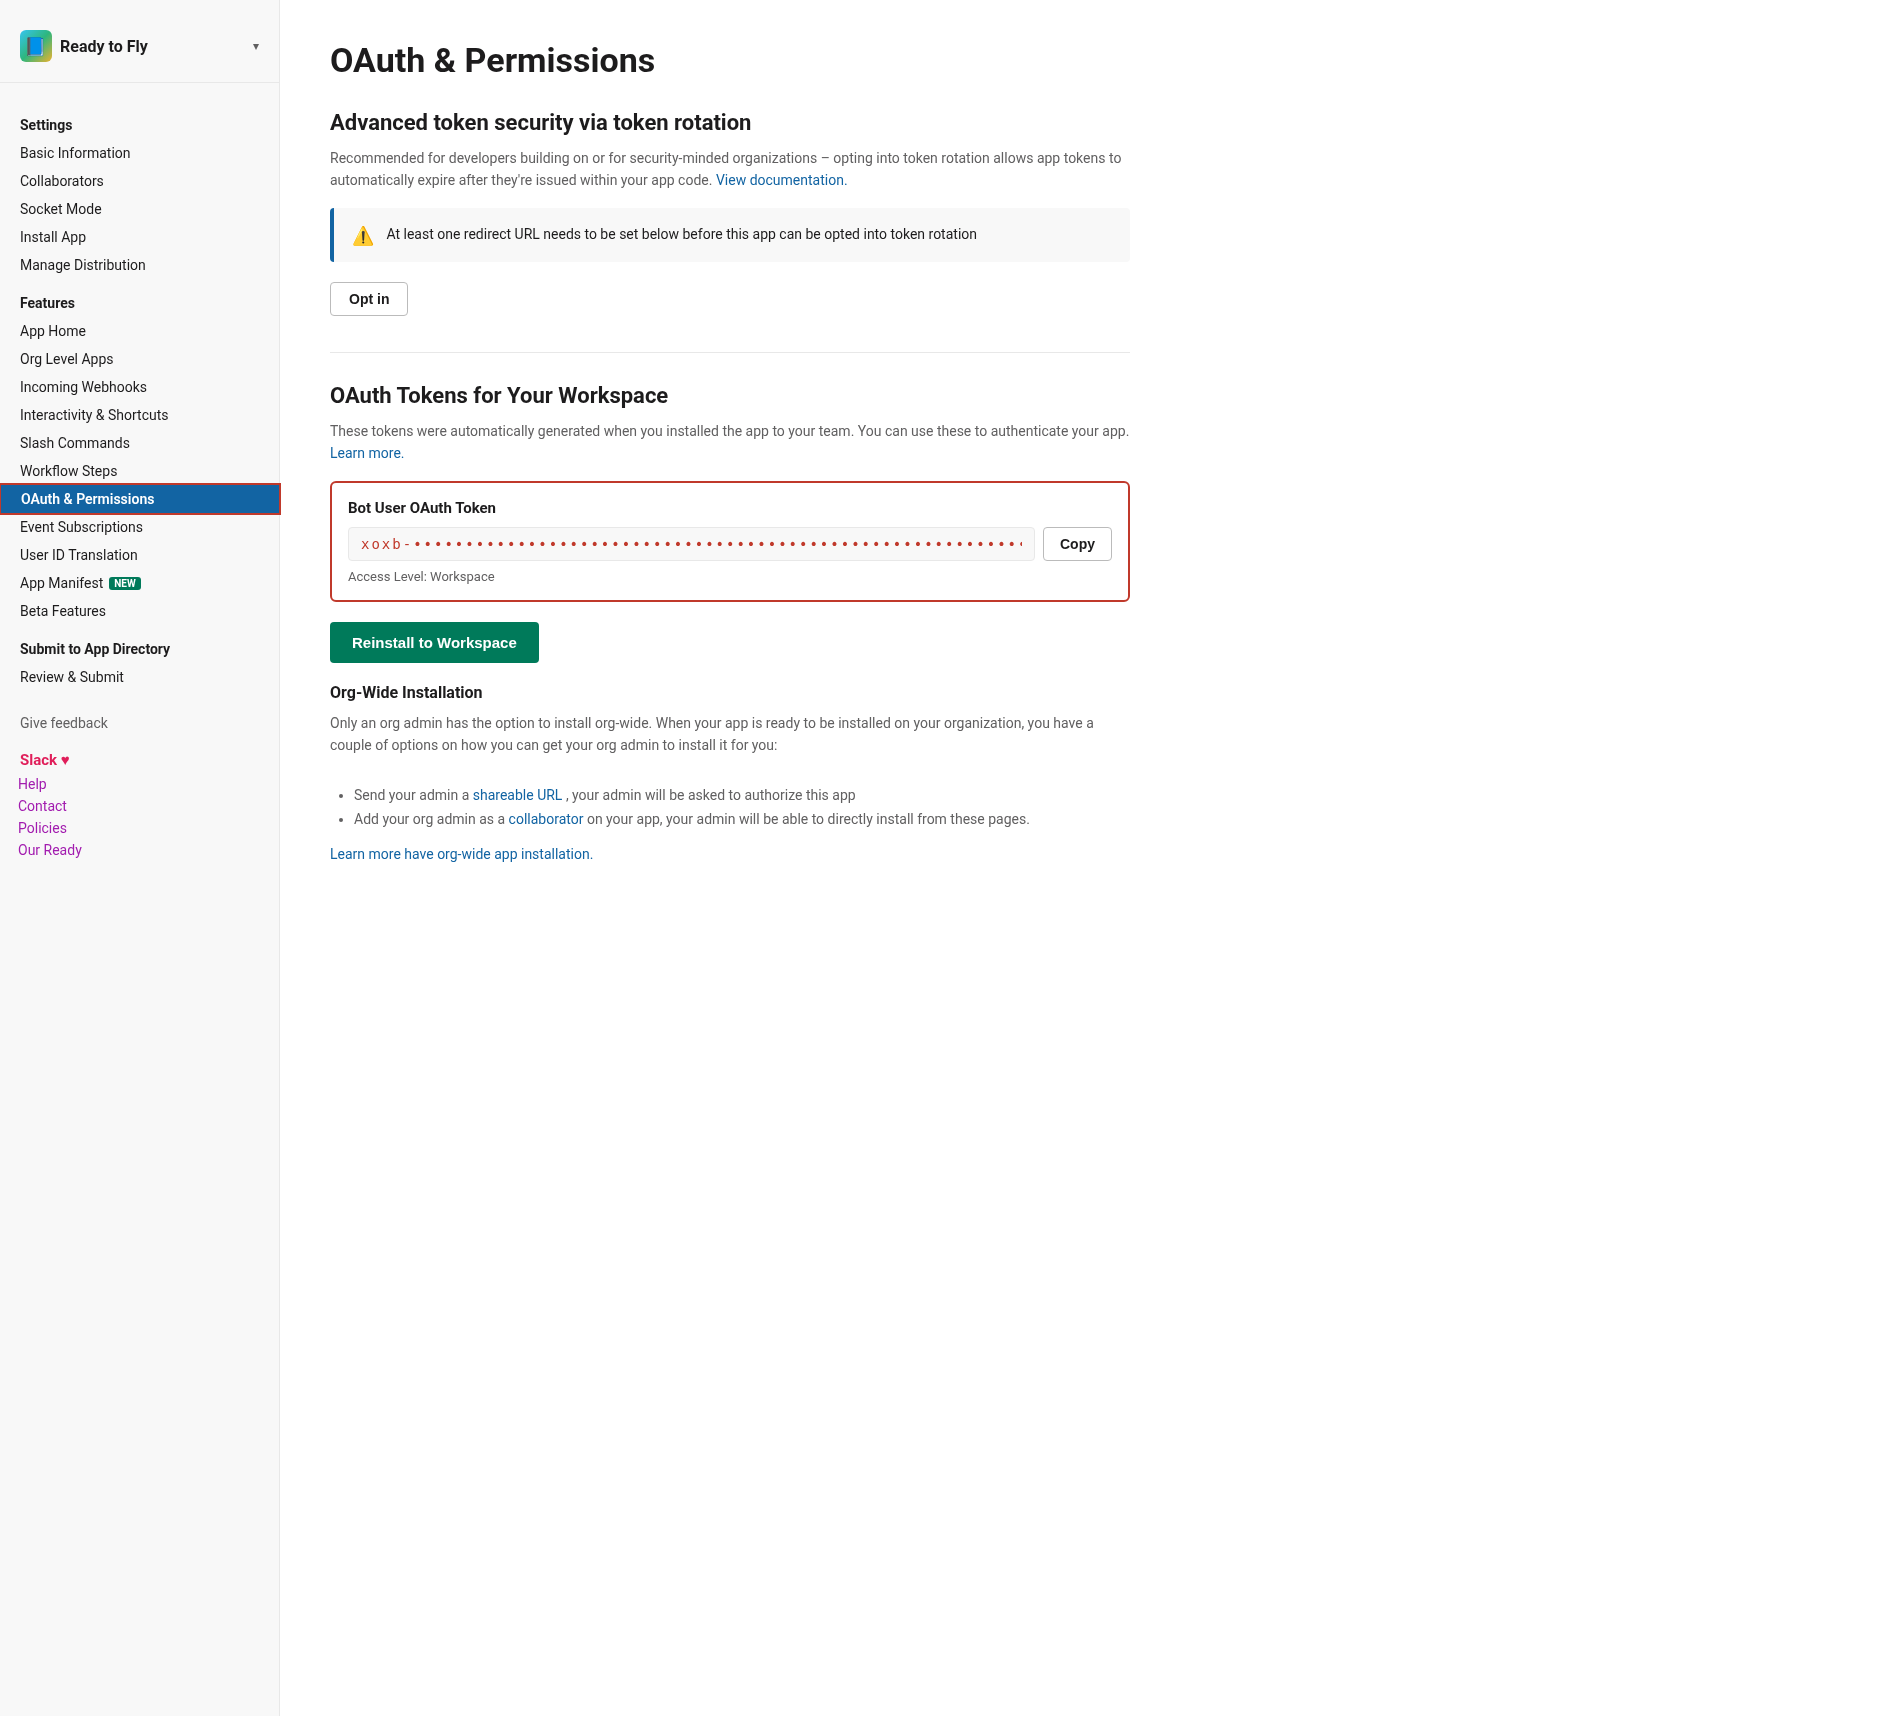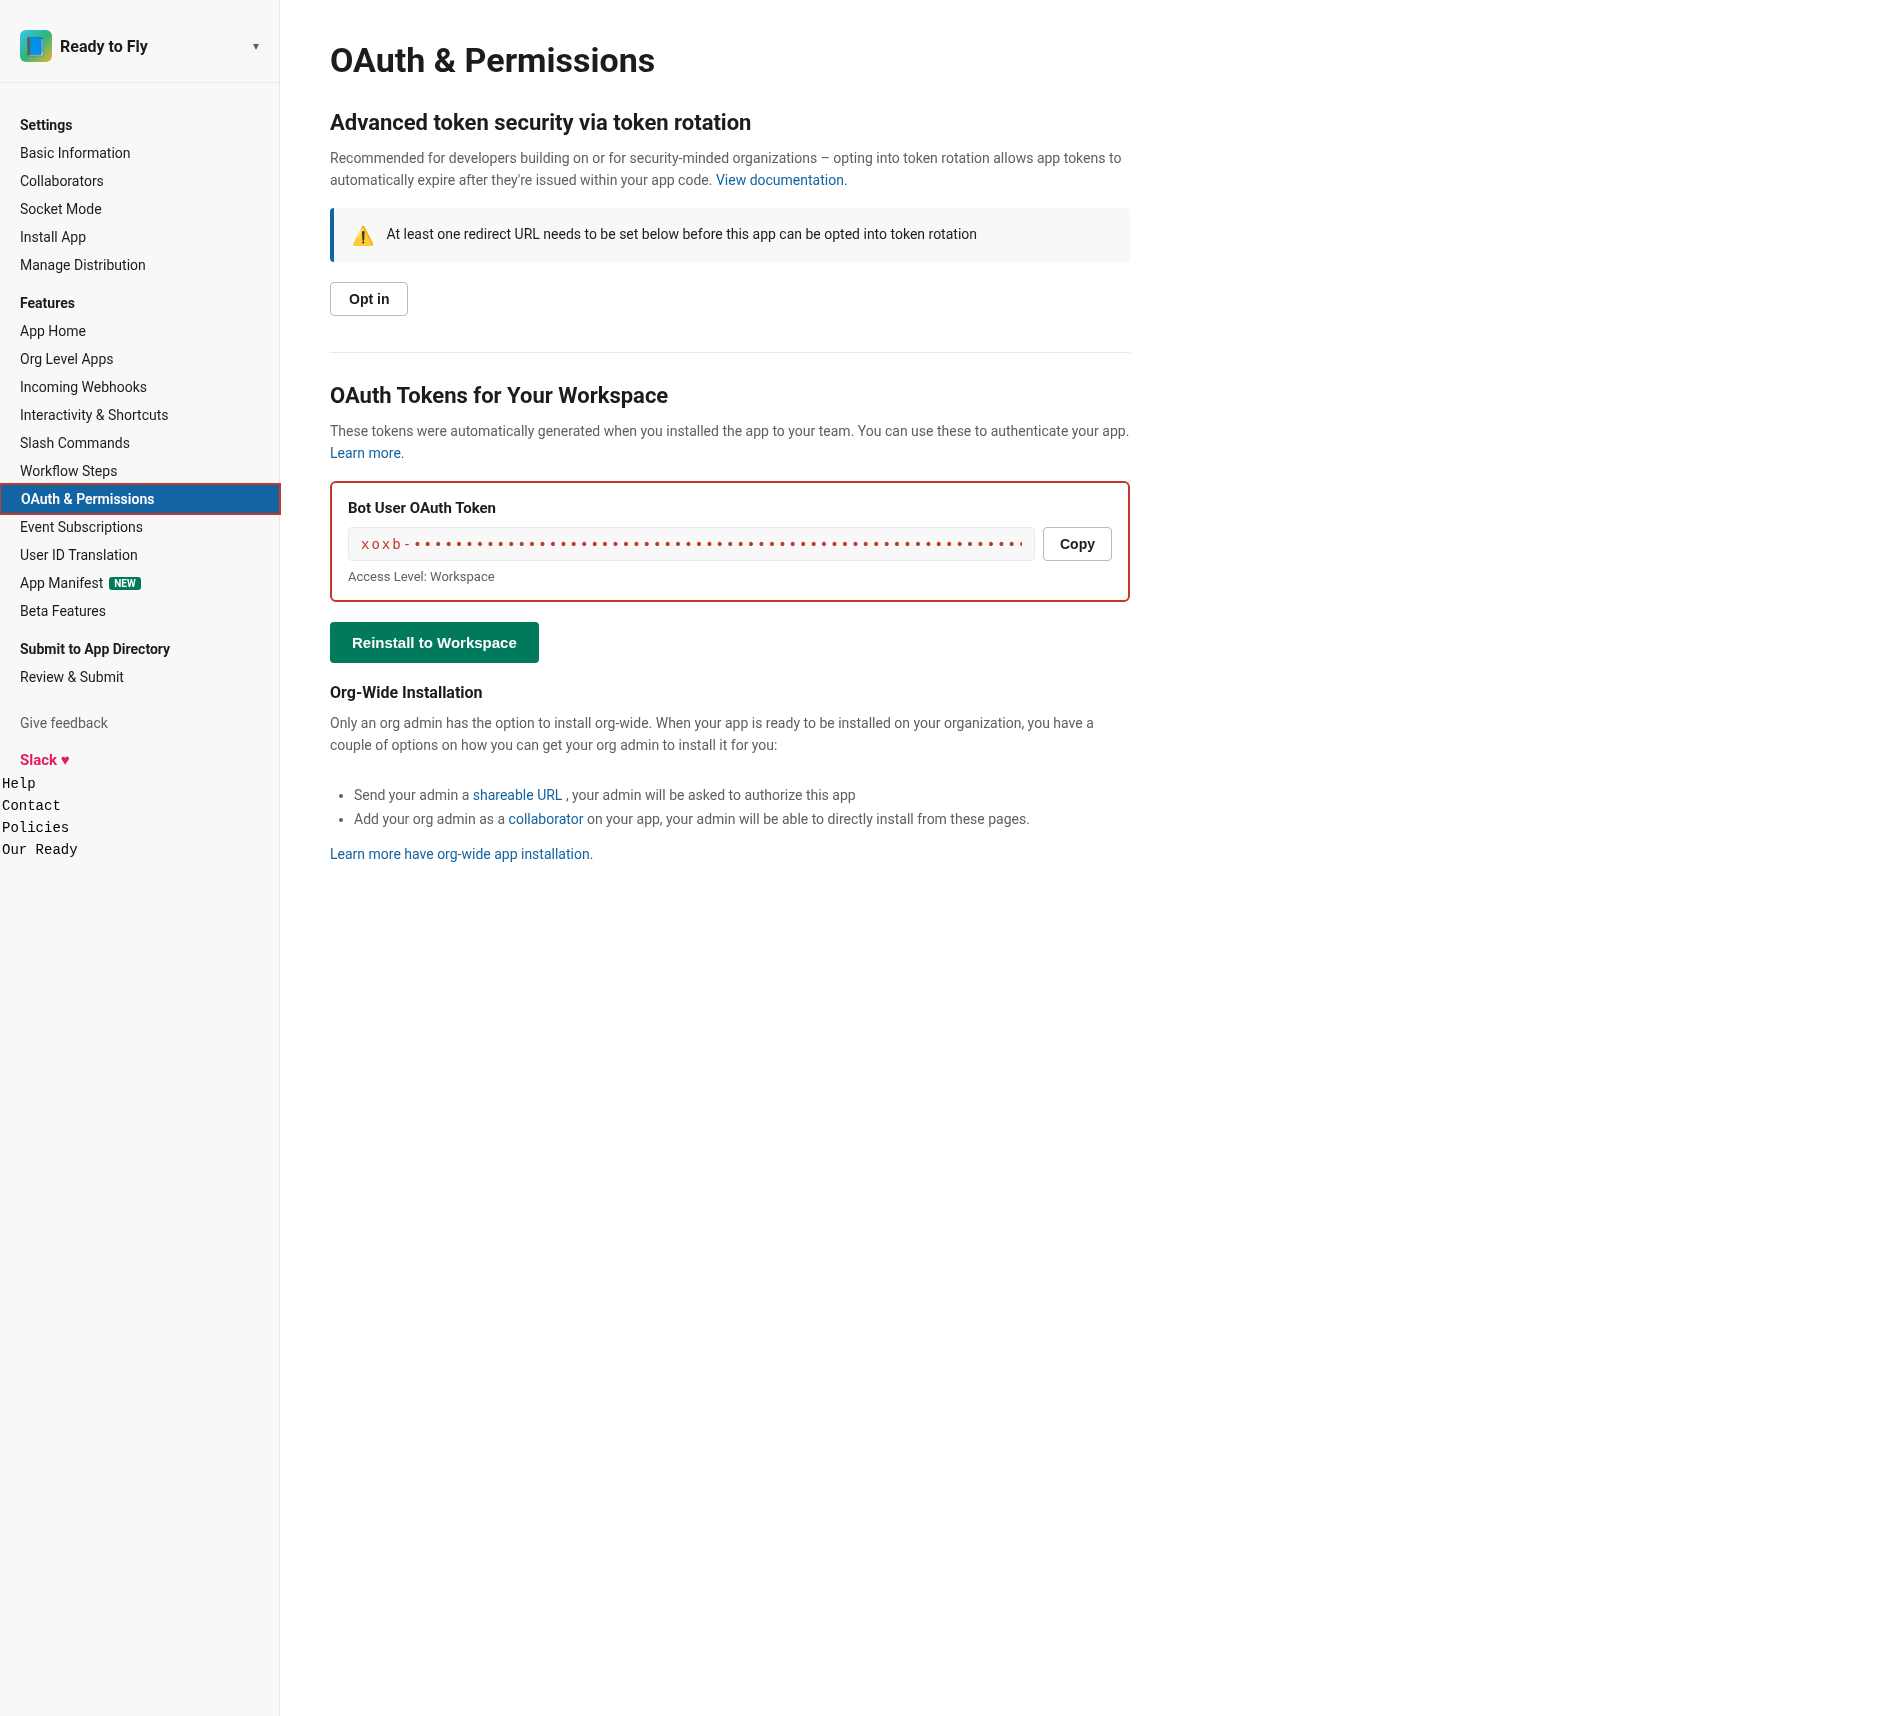--- a/index.html
+++ b/index.html
@@ -100,25 +100,24 @@
     .sidebar-slack-section {
       padding: 8px 20px 4px 20px;
       margin-top: 4px;
     }
     .slack-logo {
       color: #e01e5a;
       font-weight: 700;
       font-size: 15px;
     }
     .sidebar-footer-item {
-      padding: 3px 2px;
-      font-size: 14px;
-      color: #000000;
-      cursor: pointer;
-      font-family: Liberation Mono, monospace;
+      padding: 3px 18px;
+      font-size: 14px;
+      color: #a21caf;
+      cursor: pointer;
     }
 
     
     .main-content {
       flex: 1;
       padding: 40px 50px;
       overflow-y: auto;
       max-width: 900px;
     }
 

